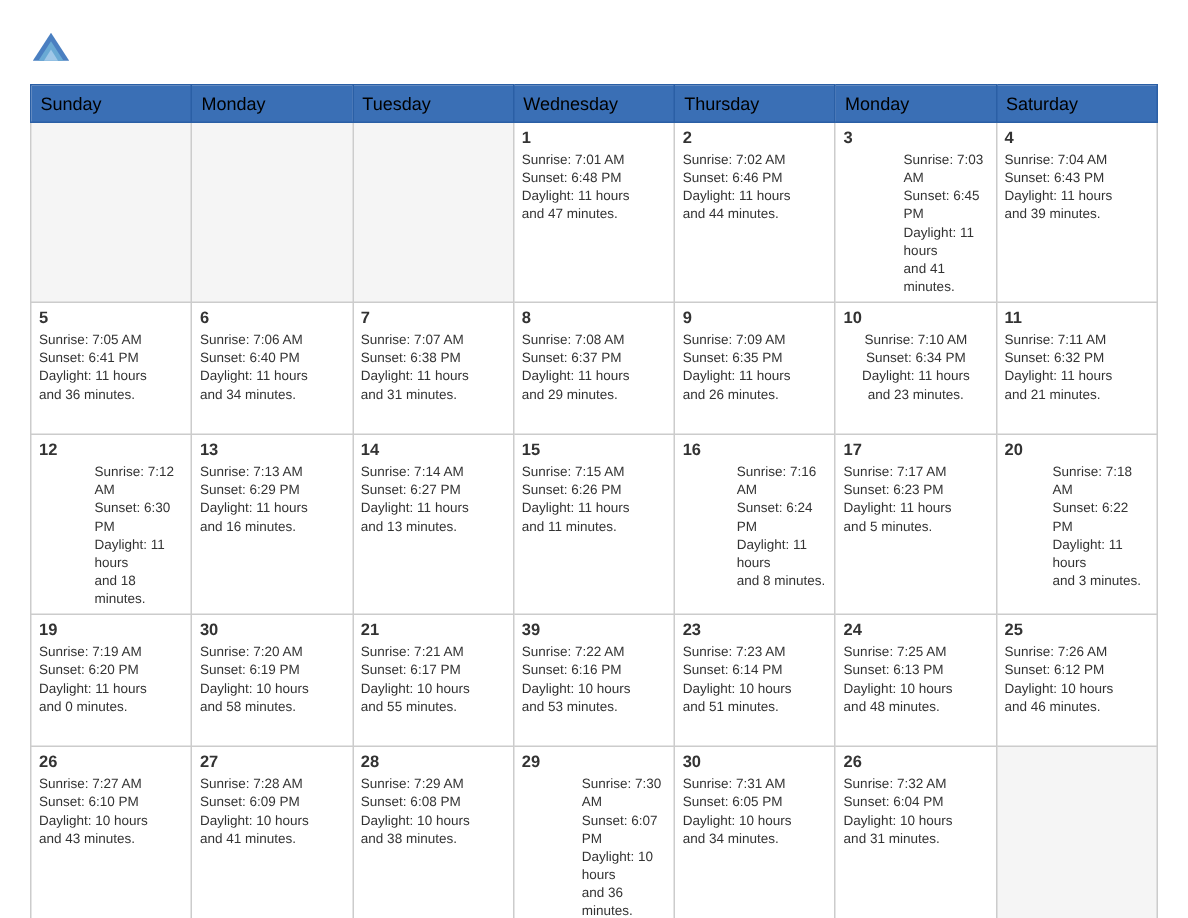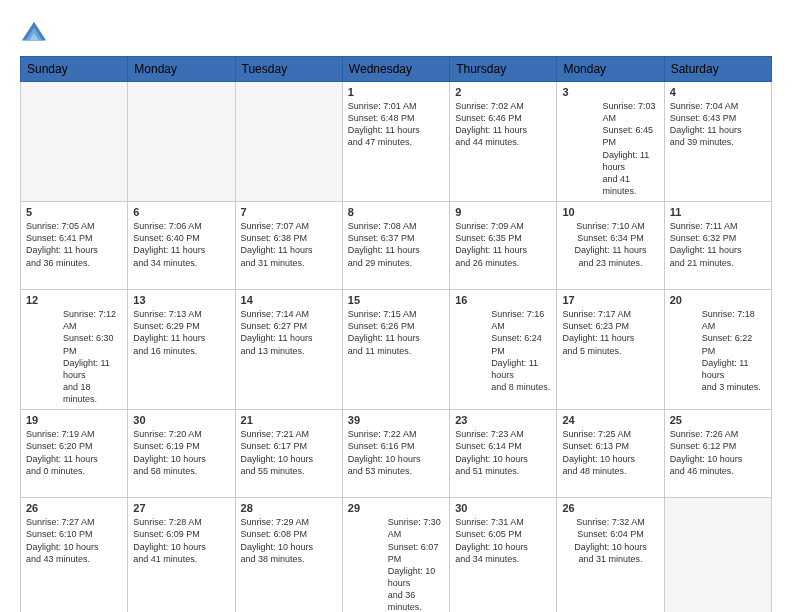--- a/index.html
+++ b/index.html
@@ -354,21 +354,21 @@
           </td>
           <td>
             <span class="day-number">30</span>
             <div class="day-info" style="white-space: pre-line;">Sunrise: 7:31 AM
 Sunset: 6:05 PM
 Daylight: 10 hours
 and 34 minutes.</div>
           </td>
           <td>
             <span class="day-number">26</span>
-            <div class="day-info" style="white-space: pre-line; text-align: center;">Sunrise: 7:32 AM
+            <div class="day-info" style="white-space: pre-line;">Sunrise: 7:32 AM
 Sunset: 6:04 PM
 Daylight: 10 hours
 and 31 minutes.</div>
           </td>
           <td class="empty"></td>
         </tr>
       </tbody>
   </table>
 </div>
 

